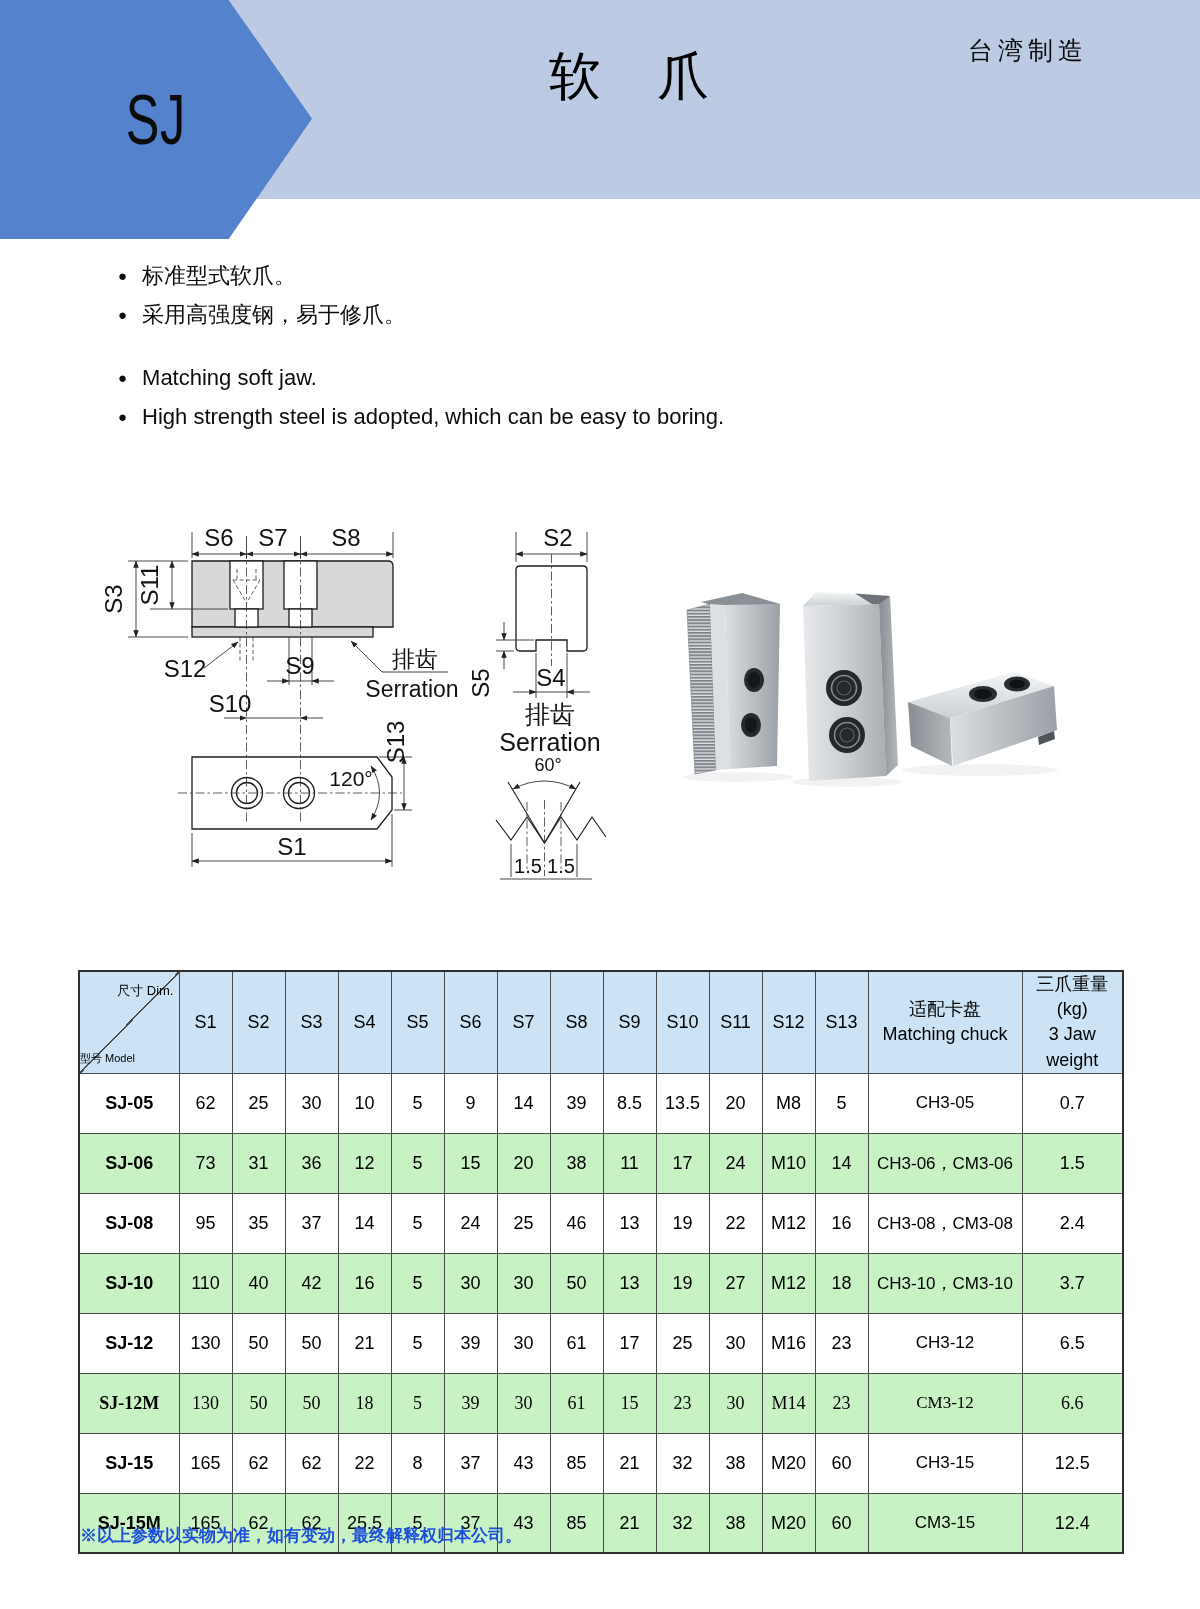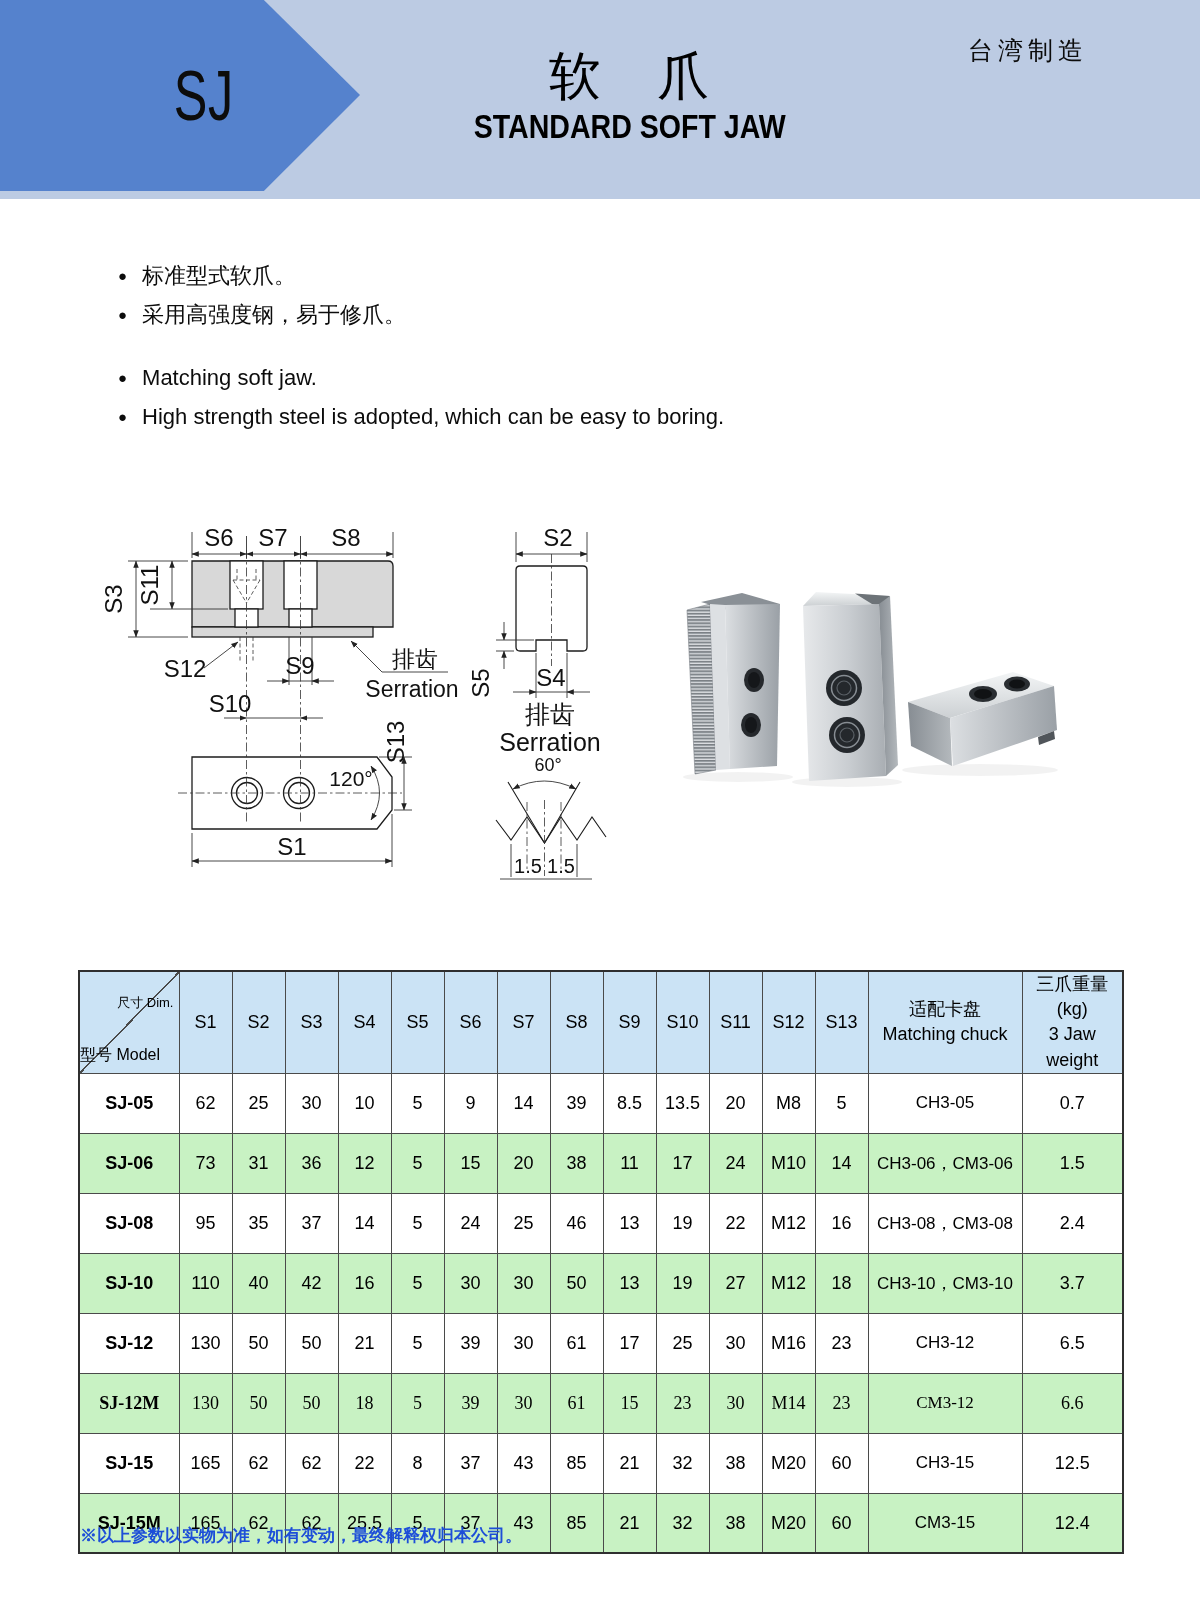--- a/index.html
+++ b/index.html
@@ -1,22 +1,22 @@
 <!DOCTYPE html>
 <html><head>
 <meta charset="utf-8">
 <style>
   html,body{margin:0;padding:0;background:#fff;}
   .page{position:relative;width:1200px;height:1609px;background:#fff;overflow:hidden;
         font-family:"Liberation Sans", sans-serif;color:#111;}
   
   .banner{position:absolute;top:0;left:0;width:1200px;height:199px;}
-  .arrow{position:absolute;top:0;left:0;width:312px;height:191px;
+  .arrow{position:absolute;top:0;left:0;width:312px;height:239px;
          clip-path:polygon(0 0,73.3% 0,100% 49.7%,73.3% 100%,0 100%);
-         display:flex;align-items:center;justify-content:center;padding-left:48px;}
+         display:flex;align-items:center;justify-content:center;}
   .sj-code{display:inline-block;font-size:70px;color:#0c0c0c;transform:scaleX(.72);letter-spacing:1px;}
   .title-block{position:absolute;top:48px;left:0;width:1200px;text-align:center;
                padding-left:60px;box-sizing:border-box;}
   .title-cn{font-size:52px;letter-spacing:2px;color:#000;line-height:1.1;}
   .title-en{display:inline-block;font-size:34px;font-weight:bold;transform:scaleX(.84);
             margin-top:2px;color:#000;}
   .origin{position:absolute;top:34px;right:112px;font-size:25px;letter-spacing:5px;color:#0c0c0c;}
   
   .features{position:absolute;top:260px;left:118px;}
   .f-item{display:flex;align-items:center;margin-bottom:8px;font-size:22px;height:31px;color:#0c0c0c;}
@@ -34,37 +34,36 @@
   .spec-table thead tr{height:66px;}
   .spec-table tbody tr{height:60px;background:#fff;}
   .spec-table th{font-size:18px;font-weight:normal;}
   .spec-table td{font-size:18px;}
   td.model-cell{font-weight:bold;}
   td.chuck-cell{font-size:17px;}
   .th-two{font-size:15px;line-height:1.4;}
   .corner{position:relative;
     background-image:linear-gradient(to bottom right,transparent calc(50% - .75px),
       #4a4a4a calc(50% - .75px),#4a4a4a calc(50% + .75px),transparent calc(50% + .75px));}
-  .corner .ct{position:absolute;top:22px;right:5px;font-size:13px;}
-  .corner .cb{position:absolute;bottom:7px;left:0;font-size:16px;margin-top:32px;}
+  .corner .ct{position:absolute;top:10px;right:5px;font-size:13px;}
+  .corner .cb{position:absolute;bottom:7px;left:0;font-size:11px;margin-top:32px;}
   
   .footnote{position:absolute;left:80px;top:1524px;font-size:17px;font-weight:bold;color:#1d4ed8;}
 </style>
 </head>
 <body>
 
 <div class="page">
 
   <div class="banner" style="background: rgb(188, 203, 227);">
     <div class="arrow" style="background: rgb(85, 130, 205);">
       <span class="sj-code">SJ</span>
     </div>
     <div class="title-block">
       <div class="title-cn">软　爪</div>
-      <div><span class="title-en">STANDARD SOFT JAW</span></div>
     </div>
     <div class="origin">台湾制造</div>
   </div>
 
   <div class="features">
     <div class="f-item">
       <span class="bullet">●</span>
       <span>标准型式软爪。</span>
     </div>
     <div class="f-item">

